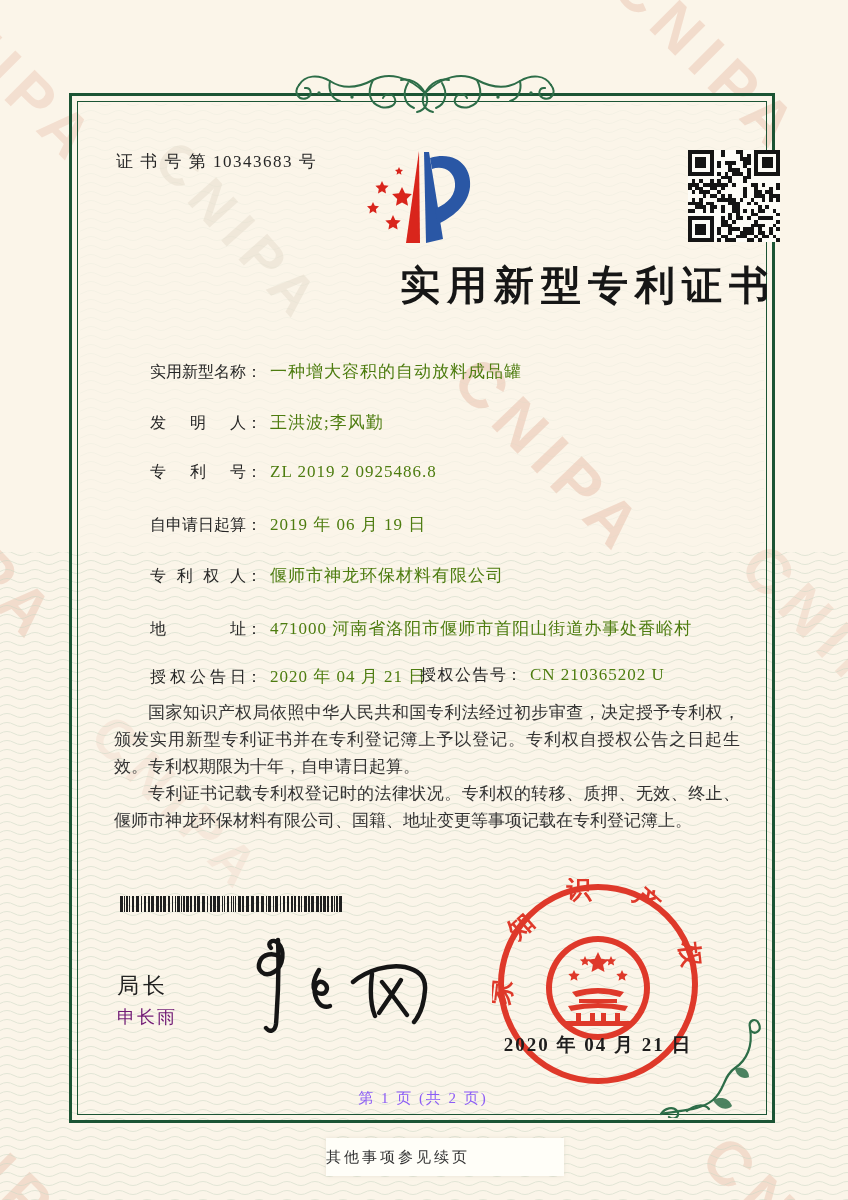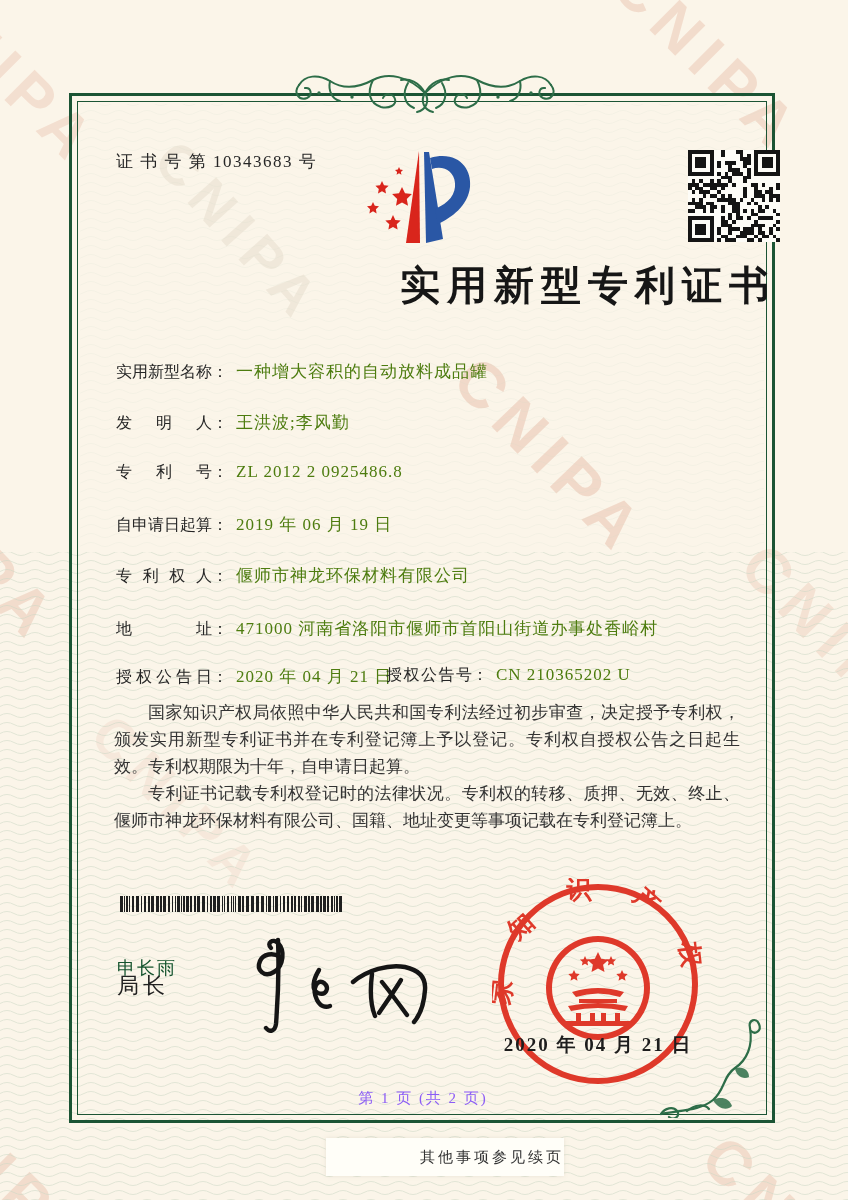--- a/index.html
+++ b/index.html
@@ -27,45 +27,45 @@
   
   .cert-no{position:absolute;z-index:4;left:116px;top:150px;font-size:17px;letter-spacing:1.5px;color:#262626;}
   .logo{position:absolute;z-index:4;left:356px;top:147px;}
   .qr{position:absolute;z-index:4;left:688px;top:150px;width:92px;height:92px;background:#fdfcf7;}
   .title{
     position:absolute;z-index:4;left:70px;top:258px;width:706px;
     text-align:right;font-size:40px;font-weight:bold;letter-spacing:7px;color:#161616;
   }
   
   .row{position:absolute;z-index:4;left:116px;width:640px;font-size:17px;white-space:nowrap;}
-  .flabel{display:inline-block;width:96px;font-size:16px;text-align:justify;text-align-last:justify;color:#262626;vertical-align:baseline;}
+  .flabel{display:inline-block;width:96px;font-size:16px;text-align:justify;text-align-last:justify;color:#262626;vertical-align:baseline;margin-left:34px;}
   .fcolon{font-size:16px;color:#262626;}
   .fvalue{margin-left:8px;letter-spacing:1px;color:#4d7c0f;}
   .pair2{position:absolute;left:270px;top:0;}
   .pair2 .flabel{width:86px;}
   
   .paras{
     position:absolute;z-index:4;left:114px;top:699px;width:626px;
     font-size:17px;line-height:27px;color:#333;text-align:justify;
   }
   .paras p{margin:0;text-indent:2em;}
   
   .barcode{position:absolute;z-index:4;left:120px;top:896px;}
   .signer-title{position:absolute;z-index:4;left:117px;top:971px;font-size:22px;letter-spacing:4px;color:#222;}
-  .signer-name{position:absolute;z-index:4;left:117px;top:956px;font-size:18px;letter-spacing:2px;color:#14532d;}
+  .signer-name{position:absolute;z-index:4;left:117px;top:1005px;font-size:18px;letter-spacing:2px;color:#701a75;}
   .signature{position:absolute;z-index:4;left:233px;top:936px;}
   .seal{position:absolute;z-index:4;left:492px;top:878px;opacity:.93;}
   .seal-date{
     position:absolute;z-index:5;left:492px;top:1032px;width:212px;text-align:center;
     font-size:19px;letter-spacing:2px;color:#1d1d1d;font-weight:bold;
   }
   .page-num{position:absolute;z-index:4;left:70px;top:1089px;width:706px;text-align:center;font-size:15px;letter-spacing:2px;color:#8b5cf6;}
   .footer-note{
     position:absolute;z-index:4;left:326px;top:1138px;width:238px;height:38px;
-    background:#fffef8;line-height:38px;text-align:right;font-size:15px;letter-spacing:3px;color:#333;
+    background:#fffef8;line-height:38px;text-align:left;font-size:15px;letter-spacing:3px;color:#333;
     box-shadow:0 0 4px rgba(180,170,150,.25);
   }
 </style>
 </head>
 <body>
 
 <div class="page">
 
   <div class="wm" style="left:-55px;top:-40px;transform:rotate(45deg);">CNIPA</div>
   <div class="wm" style="left:648px;top:-52px;transform:rotate(45deg);opacity:.45;">CNIPA</div>
@@ -347,21 +347,21 @@
 
   <div class="title">实用新型专利证书</div>
 
   <div class="row" style="top:360px">
     <span class="flabel">实用新型名称</span><span class="fcolon">：</span><span class="fvalue">一种增大容积的自动放料成品罐</span>
   </div>
   <div class="row" style="top:411px">
     <span class="flabel">发明人</span><span class="fcolon">：</span><span class="fvalue">王洪波;李风勤</span>
   </div>
   <div class="row" style="top:462px">
-    <span class="flabel">专利号</span><span class="fcolon">：</span><span class="fvalue">ZL 2012 2 0925486.8</span>
+    <span class="flabel">专利号</span><span class="fcolon">：</span><span class="fvalue">ZL 2019 2 0925486.8</span>
   </div>
   <div class="row" style="top:513px">
     <span class="flabel">自申请日起算</span><span class="fcolon">：</span><span class="fvalue">2019 年 06 月 19 日</span>
   </div>
   <div class="row" style="top:564px">
     <span class="flabel">专利权人</span><span class="fcolon">：</span><span class="fvalue">偃师市神龙环保材料有限公司</span>
   </div>
   <div class="row" style="top:617px">
     <span class="flabel">地址</span><span class="fcolon">：</span><span class="fvalue">471000 河南省洛阳市偃师市首阳山街道办事处香峪村</span>
   </div>

